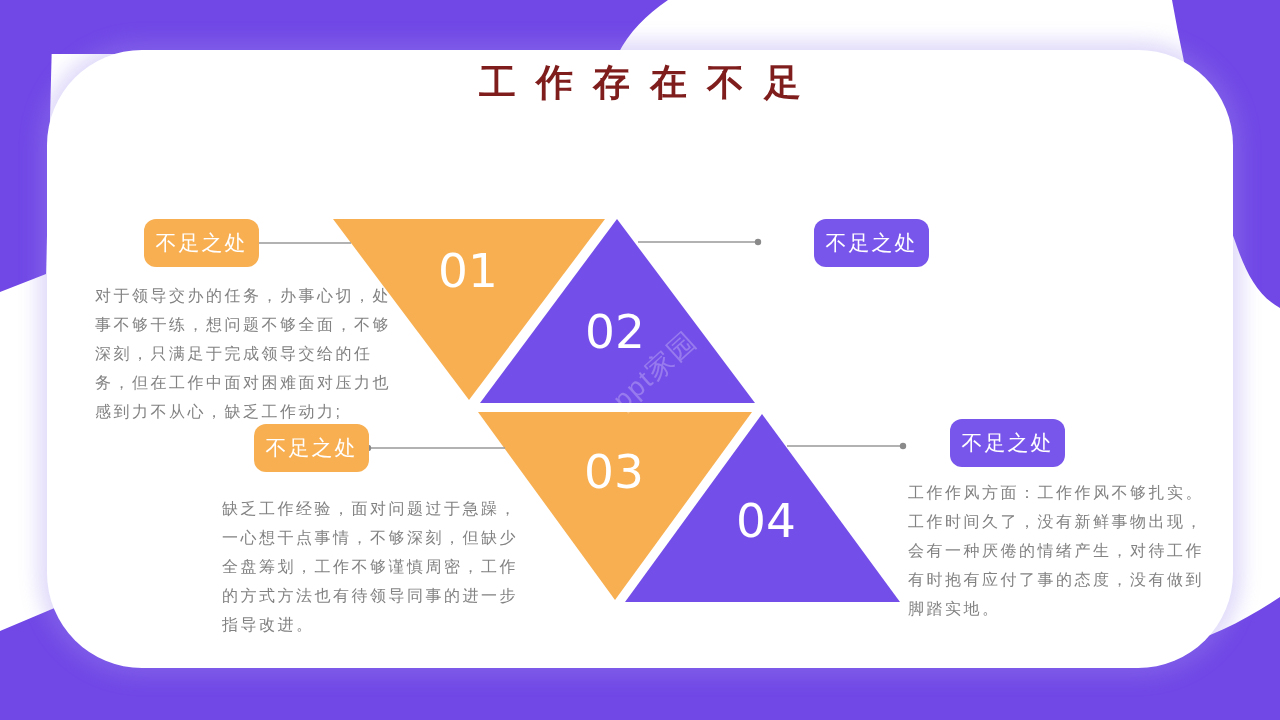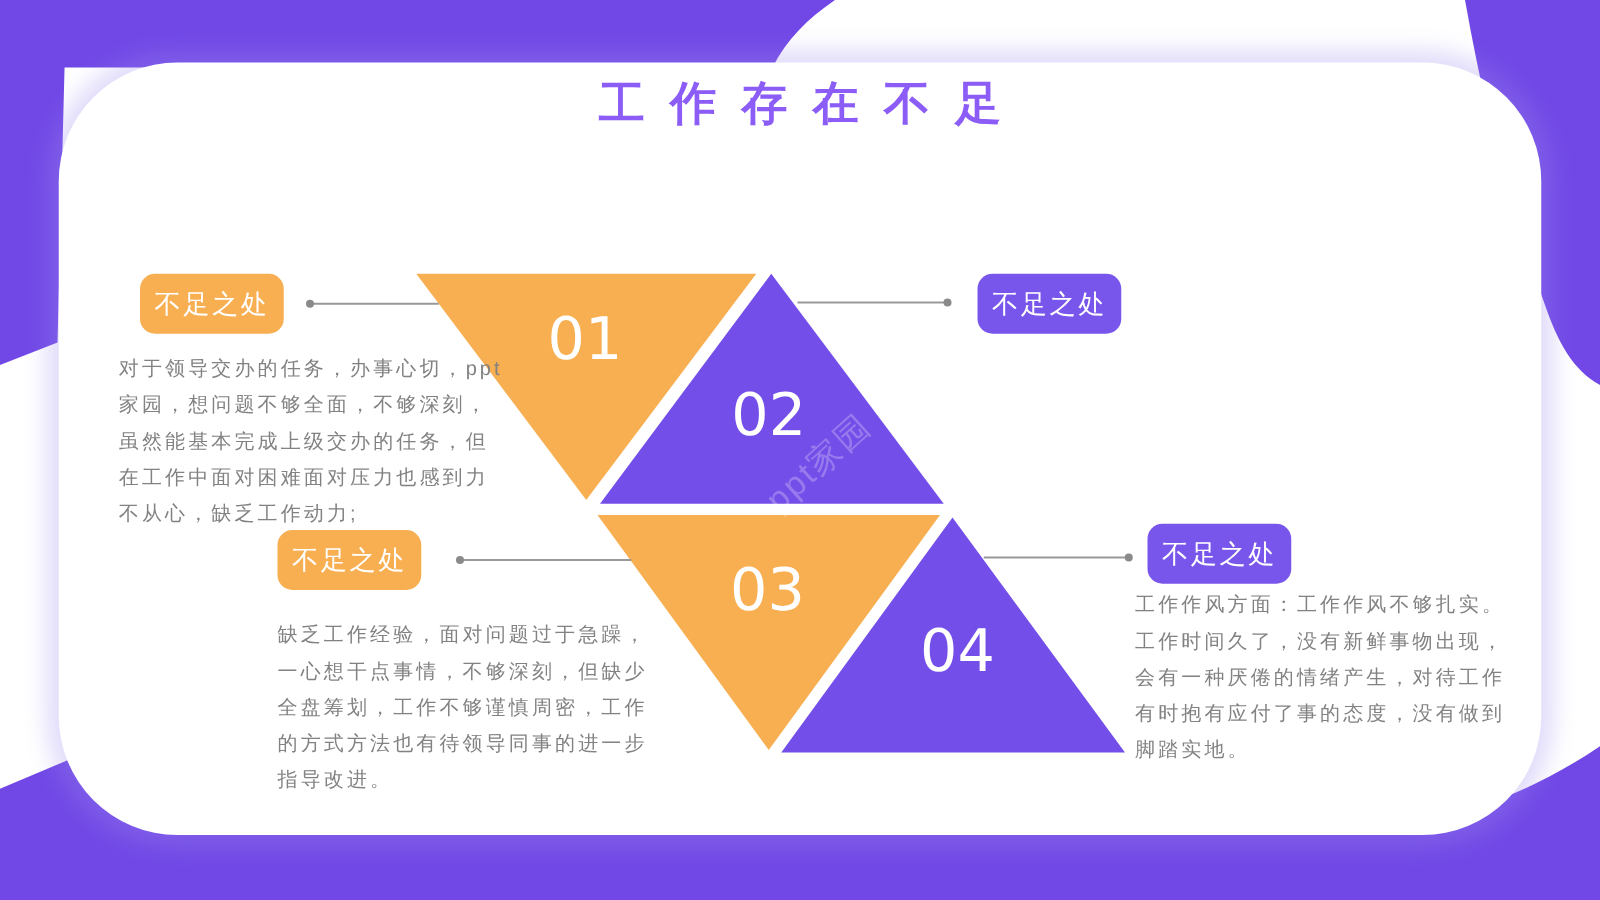--- a/index.html
+++ b/index.html
@@ -9,32 +9,32 @@
     font-family:"Liberation Sans","DejaVu Sans",sans-serif;
   }
   .bg-svg{position:absolute;left:0;top:0;width:1280px;height:720px;}
   .card{
     position:absolute;left:47px;top:50px;width:1186px;height:618px;
     background:#ffffff;border-radius:95px;
     box-shadow:0 0 18px 10px rgba(158,138,240,0.30);
   }
   .title{
     position:absolute;left:0;top:58px;width:1280px;
-    text-align:center;font-size:37px;font-weight:800;color:#8b5cf6;
+    text-align:center;font-size:37px;font-weight:800;color:#7f1d1d;
     letter-spacing:20px;text-indent:20px;white-space:nowrap;
   }
   .diagram-svg{position:absolute;left:0;top:0;width:1280px;height:720px;}
   .tri-num{
     font-family:"DejaVu Sans","Liberation Sans",sans-serif;
     font-size:47px;fill:#ffffff;text-anchor:middle;font-weight:400;
   }
   .badge{
     position:absolute;width:115px;height:48px;border-radius:12px;
     display:flex;align-items:center;justify-content:center;
-    color:#ffffff;font-size:21px;letter-spacing:2px;
+    color:#ffffff;font-size:21px;letter-spacing:2px;margin-left:32px;
   }
   .badge.orange{background:#F7AF52;}
   .badge.purple{background:#7956EB;}
   .para{
     position:absolute;color:#828282;font-size:16px;line-height:29px;
     letter-spacing:2.5px;text-align:left;
   }
   .watermark{
     position:absolute;left:575px;top:310px;width:160px;height:120px;
     transform:rotate(-42deg);color:rgba(255,255,255,0.25);
@@ -79,31 +79,31 @@
       <circle cx="248" cy="243" r="3.2"></circle>
       <circle cx="758" cy="242" r="3.2"></circle>
       <circle cx="368" cy="448" r="3.2"></circle>
       <circle cx="903" cy="446" r="3.2"></circle>
     </g>
   </svg>
 
   <div class="badge orange" style="left:112px;top:219px;">
     <span>不足之处</span>
   </div>
-  <div class="para" style="left:95px;top:281px;width:314px;">对于领导交办的任务，办事心切，ppt家园，想问题不够全面，不够深刻，虽然能基本完成上级交办的任务，但在工作中面对困难面对压力也感到力不从心，缺乏工作动力;</div>
+  <div class="para" style="left:95px;top:281px;width:314px;">对于领导交办的任务，办事心切，处事不够干练，想问题不够全面，不够深刻，只满足于完成领导交给的任务，但在工作中面对困难面对压力也感到力不从心，缺乏工作动力;</div>
 
   <div class="badge purple" style="left:782px;top:219px;">
     <span>不足之处</span>
   </div>
 
   <div class="badge orange" style="left:222px;top:424px;">
     <span>不足之处</span>
   </div>
   <div class="para" style="left:222px;top:494px;width:314px;">缺乏工作经验，面对问题过于急躁，一心想干点事情，不够深刻，但缺少全盘筹划，工作不够谨慎周密，工作的方式方法也有待领导同事的进一步指导改进。</div>
 
   <div class="badge purple" style="left:918px;top:419px;">
     <span>不足之处</span>
   </div>
-  <div class="para" style="left:908px;top:470px;width:310px;">工作作风方面：工作作风不够扎实。工作时间久了，没有新鲜事物出现，会有一种厌倦的情绪产生，对待工作有时抱有应付了事的态度，没有做到脚踏实地。</div>
+  <div class="para" style="left:908px;top:480px;width:310px;font-family:Liberation Mono, monospace;">工作作风方面：工作作风不够扎实。工作时间久了，没有新鲜事物出现，会有一种厌倦的情绪产生，对待工作有时抱有应付了事的态度，没有做到脚踏实地。</div>
 
   <div class="watermark">ppt家园</div>
 
 </div>
 
 </body></html>

